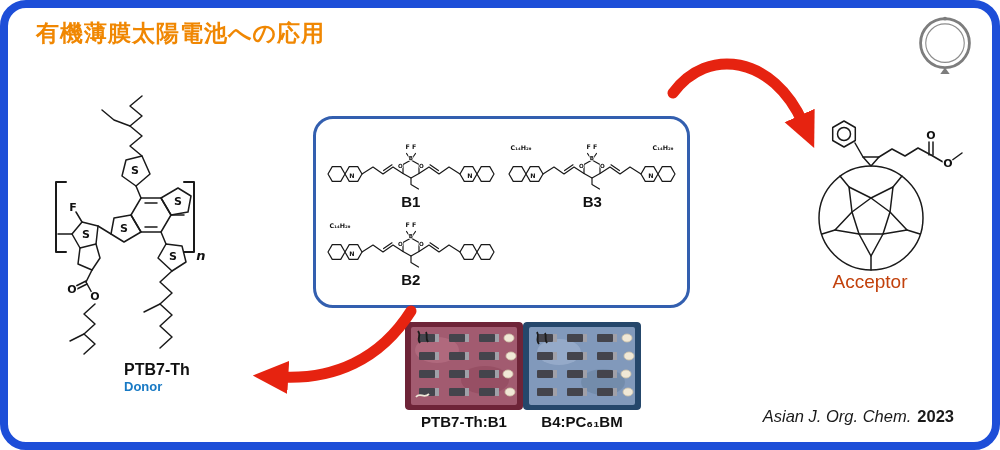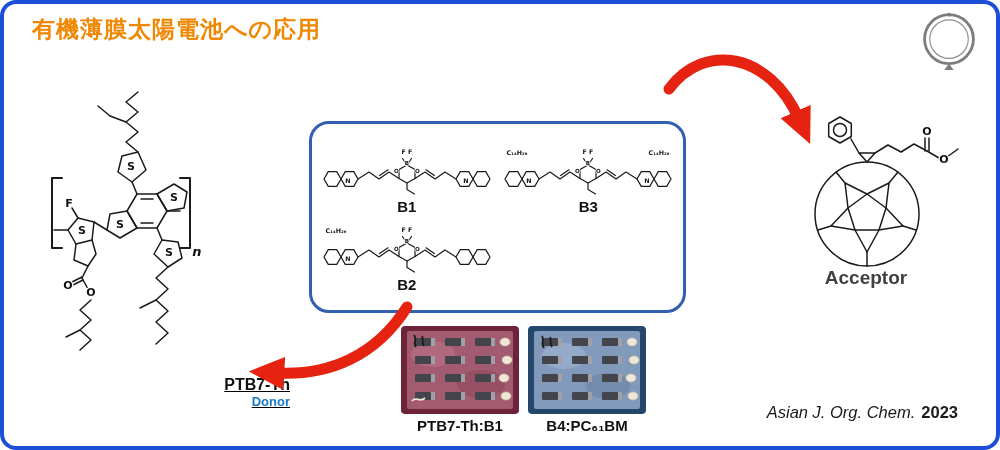--- a/index.html
+++ b/index.html
@@ -1,52 +1,52 @@
 <!DOCTYPE html>
 <html><head>
 <meta charset="utf-8">
 <style>
   html,body{margin:0;padding:0;background:#fff;}
   body{font-family:"Liberation Sans",sans-serif;}
-  .slide{position:relative;width:1000px;height:450px;background:#fff;border:4px solid #1d4ed8;
-         border-radius:16px;box-sizing:border-box;overflow:hidden;}
+  .slide{position:relative;width:1000px;height:450px;background:#fff;border:8px solid #1d4ed8;
+         border-radius:26px;box-sizing:border-box;overflow:hidden;}
   .defs{position:absolute;width:0;height:0;}
   .title{position:absolute;left:28px;top:10px;margin:0;font-size:23px;font-weight:bold;
          color:#F08702;letter-spacing:1px;}
   .logo{position:absolute;top:6px;right:14px;width:66px;height:62px;}
 
   
   svg text{font-family:"DejaVu Sans",sans-serif;fill:#111;text-anchor:middle;font-weight:600;
            paint-order:stroke;stroke:#fff;stroke-width:2.6px;}
   .ptb7 text,.pcbm text{font-size:11px;}
   .ptb7 .sub-n{font-size:13px;font-style:italic;}
 
   .ptb7{position:absolute;left:30px;top:66px;width:260px;height:292px;}
-  .donor-block{position:absolute;left:116px;top:371px;width:170px;text-align:right;line-height:1.2;text-decoration:underline;}
+  .donor-block{position:absolute;left:116px;top:352px;width:170px;text-align:left;line-height:1.2;}
   .mol-name{font-size:16px;font-weight:bold;color:#111;}
   .donor-role{font-size:13px;font-weight:bold;color:#1779C4;}
 
   .box-title{position:absolute;left:305px;top:84px;width:377px;text-align:center;
              font-size:21px;font-weight:bold;color:#111;}
-  .deriv-box{position:absolute;left:305px;top:117px;width:377px;height:192px;
+  .deriv-box{position:absolute;left:305px;top:108px;width:377px;height:192px;
              border:3.5px solid #335FAF;border-radius:20px;box-sizing:border-box;
              display:grid;grid-template-columns:1fr 1fr;align-content:center;row-gap:8px;
              padding:6px 4px 2px;}
   .mol-cell{display:flex;flex-direction:column;align-items:center;}
   .mol{width:170px;height:52px;}
   .mol text{font-size:6.3px;stroke-width:1.6px;}
   .mol .t5{font-size:5.6px;}
   .mol-label{font-size:15px;font-weight:bold;color:#111;margin-top:1px;}
 
   .pcbm{position:absolute;left:758px;top:98px;width:200px;height:190px;}
   .acceptor-block{position:absolute;left:786px;top:262px;width:152px;text-align:center;line-height:1.25;}
   .acc-name{font-size:17px;font-weight:bold;color:#111;}
-  .acc-role{font-size:19px;font-weight:bold;color:#404040;}
-
-  .devices{position:absolute;left:397px;top:322px;display:flex;gap:9px;}
+  .acc-role{font-size:19px;font-weight:normal;color:#c2410c;}
+
+  .devices{position:absolute;left:397px;top:314px;display:flex;}
   .devices figure{margin:0;width:118px;text-align:center;}
   .photo{width:118px;height:88px;display:block;border-radius:3px;}
   .devices figcaption{font-size:15px;font-weight:bold;color:#111;margin-top:3px;}
 
   .citation{position:absolute;right:38px;top:399px;font-size:16.5px;color:#1a1a1a;}
   .cit-j{font-style:italic;margin-left:24px;}
   .cit-y{font-weight:bold;margin-left:6px;text-align:center;}
 
   .arrows{position:absolute;left:0;top:0;width:1000px;height:450px;pointer-events:none;z-index:6;}
 </style>

